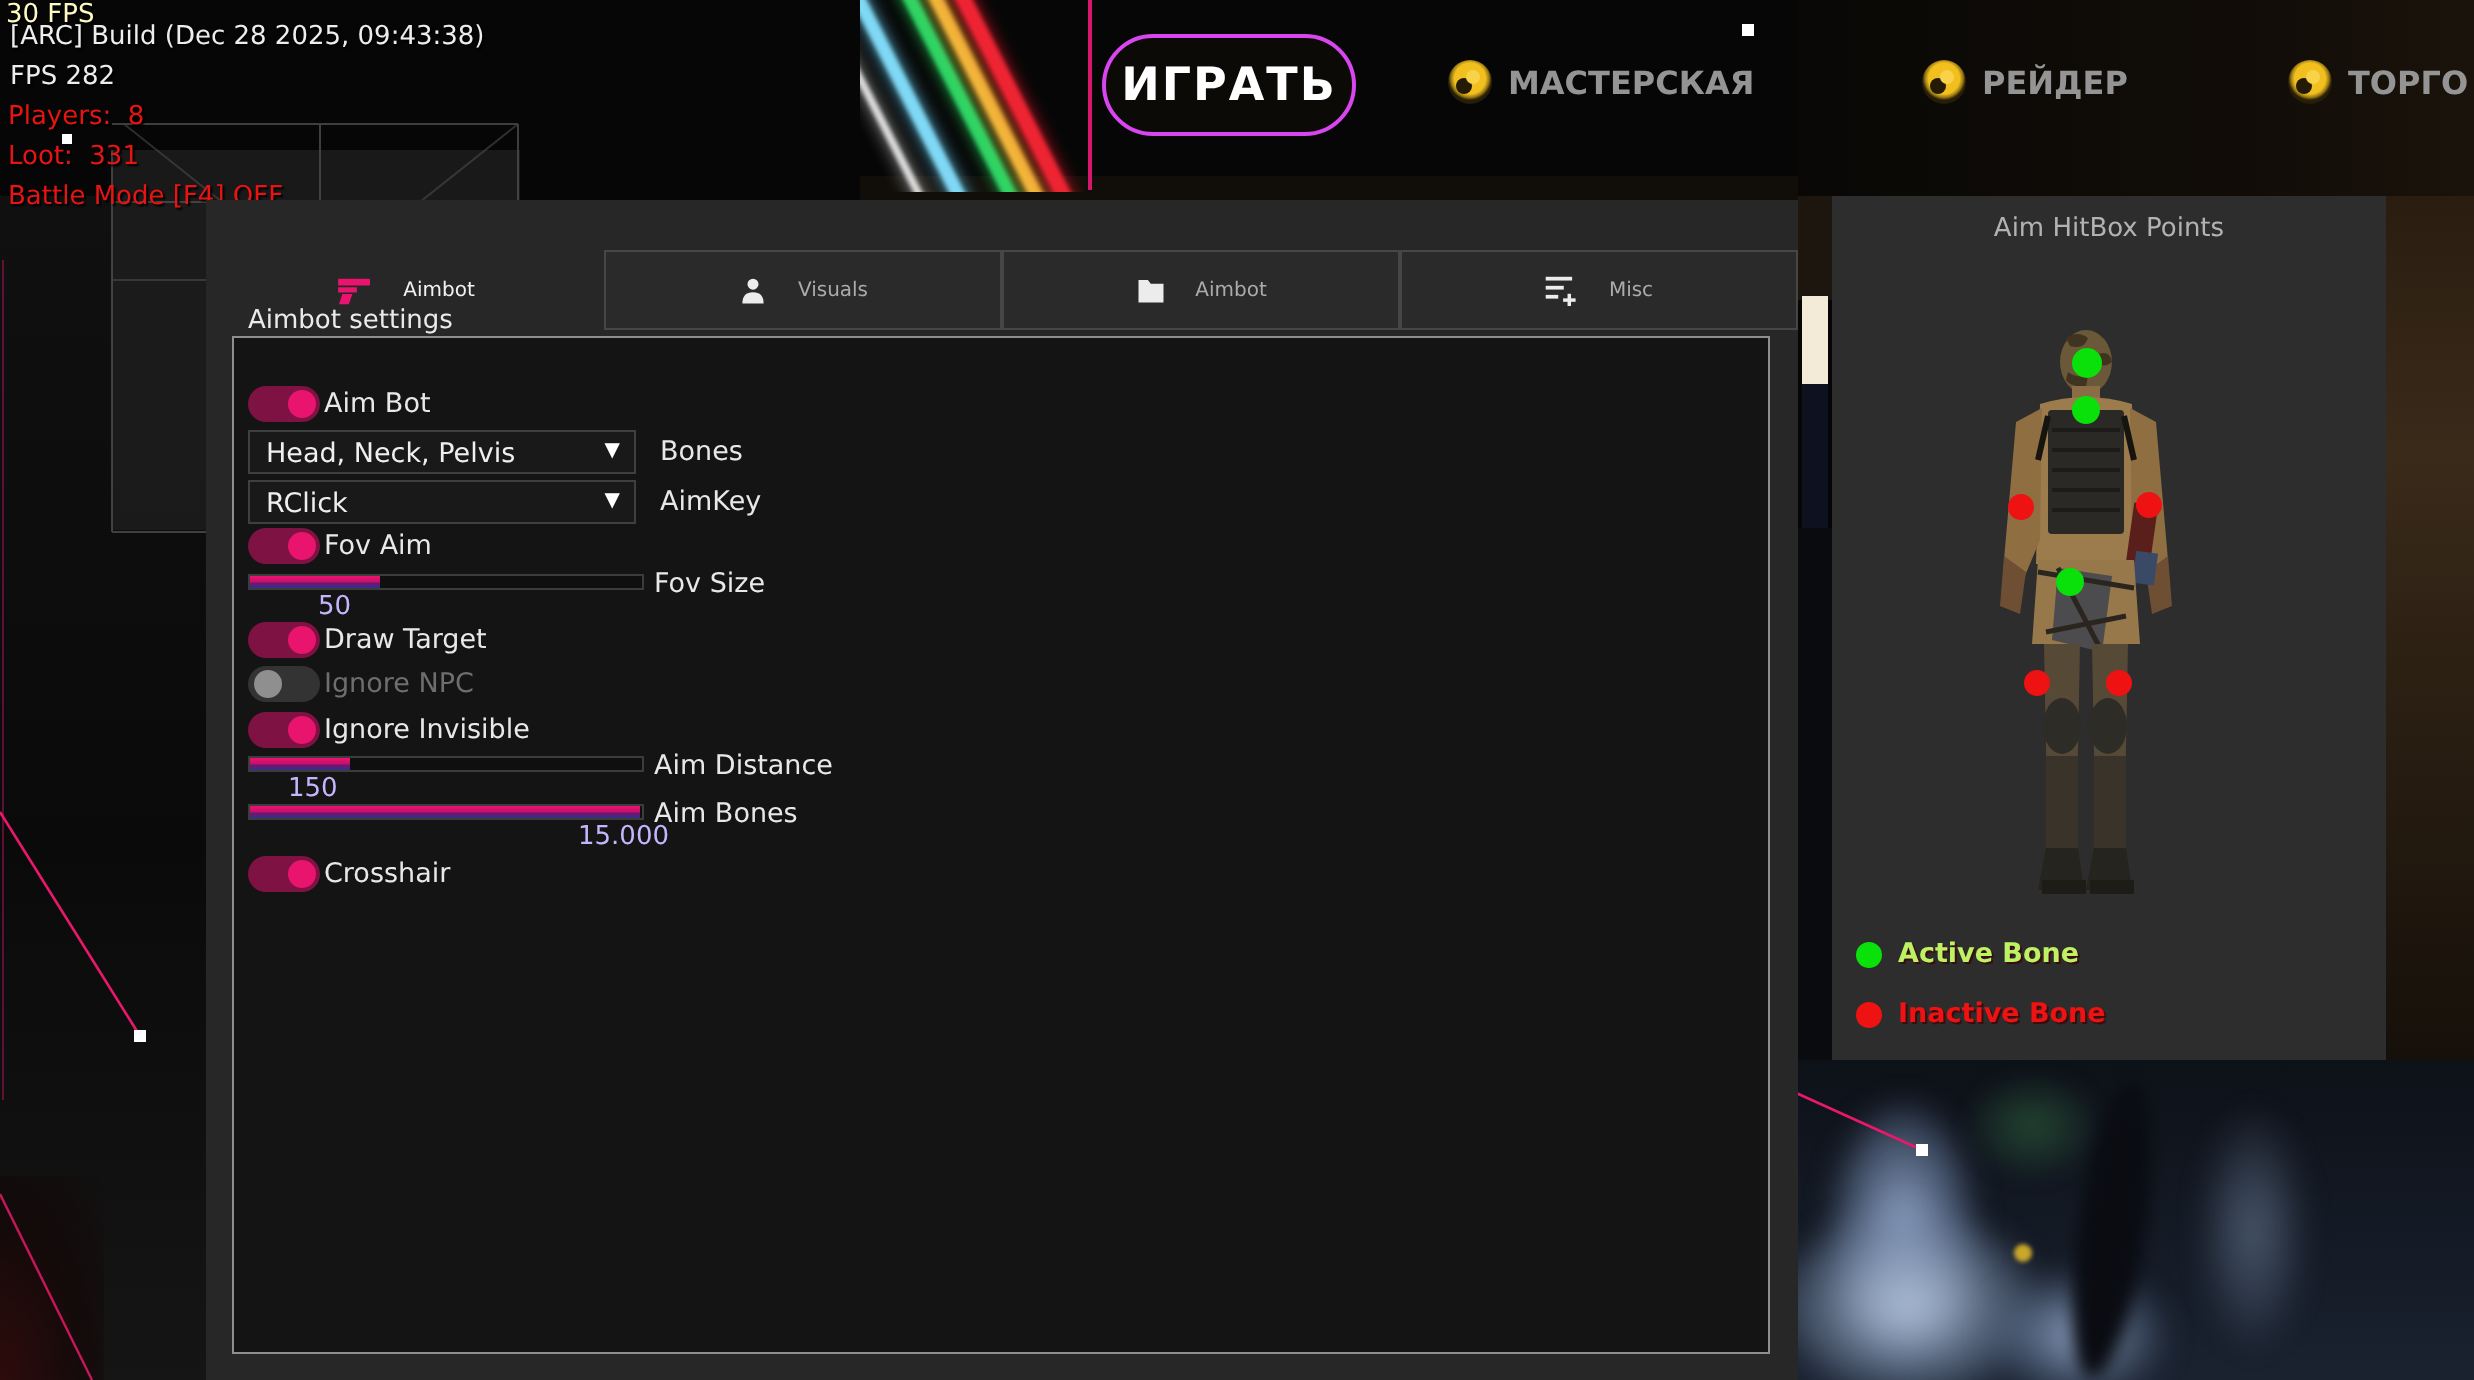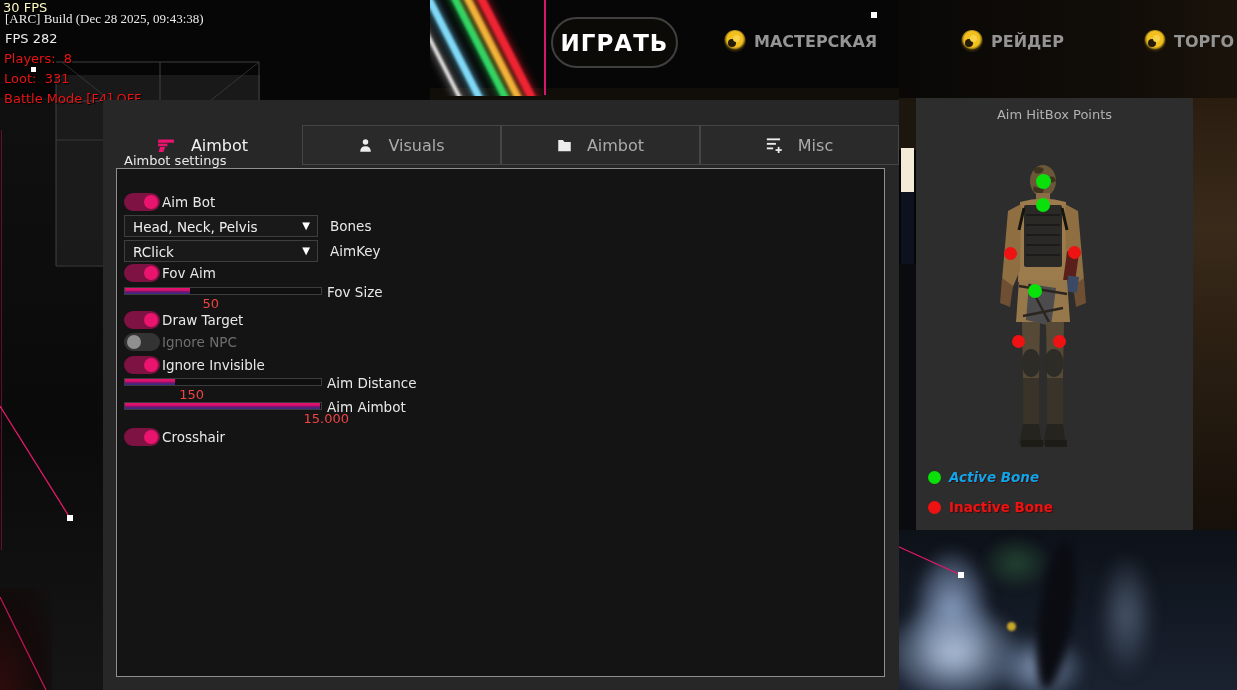--- a/index.html
+++ b/index.html
@@ -28,37 +28,37 @@
   .vline-magenta{left:544px;top:0;width:2px;height:95px;background:#d6176b;}
   .vline-magenta-left{left:1px;top:130px;width:1px;height:420px;background:rgba(214,23,107,.4);}
 
   
   .hud-line{position:absolute;font-size:13px;white-space:pre;text-shadow:1px 1px 1px #000;}
   .hud-green{color:#fef9c3;}
   .hud-white{color:#ededed;}
   .hud-red{color:#e81414;}
 
   
-  .play-btn{left:551px;top:17px;width:127px;height:51px;border:2px solid #404040;border-radius:27px;
+  .play-btn{left:551px;top:17px;width:127px;height:51px;border:2px solid #d946ef;border-radius:27px;
             background:rgba(18,14,9,.55);color:#fff;font-size:23px;font-weight:bold;letter-spacing:1px;
             display:flex;align-items:center;justify-content:center;cursor:pointer;}
   .menu-item{position:absolute;display:flex;align-items:center;gap:8px;cursor:pointer;}
   .menu-label{font-size:16px;font-weight:bold;color:#949494;letter-spacing:0;white-space:nowrap;}
   .coin{position:relative;width:22px;height:22px;border-radius:50%;flex:0 0 22px;
         background:radial-gradient(circle at 50% 42%,#f2c01e 46%,#9a7a14 56%,#2a2008 64%,#171106 100%);}
   .coin::before{content:"";position:absolute;left:4px;top:9px;width:8px;height:8px;border-radius:50%;background:#241a06;}
   .coin::after{content:"";position:absolute;left:9px;top:5px;width:7px;height:7px;border-radius:50%;background:#f8d34a;}
 
   
   .cheat-window{left:103px;top:100px;width:796px;height:590px;background:#272727;z-index:10;}
   .tabbar{position:absolute;left:0;top:25px;width:796px;height:40px;}
   .tab{position:absolute;top:0;height:40px;width:199px;display:flex;align-items:center;justify-content:center;
        gap:15px;cursor:pointer;}
   .tab.boxed{border:1px solid #464646;background:#2a2a2a;}
-  .tab-label{font-size:16px;color:#ababab;}
+  .tab-label{font-size:10px;color:#ababab;}
   .tab.active .tab-label{color:#f2f2f2;}
   .tab svg{display:block;}
 
   .groupbox{position:absolute;left:13px;top:68px;width:769px;height:509px;background:#141414;border:1px solid #8f8f8f;}
   .group-title{position:absolute;left:16px;top:53px;font-size:13px;color:#eaeaea;background:#272727;padding:0 5px;z-index:2;}
 
   .ctl{position:absolute;display:flex;align-items:center;}
   .toggle-row{height:18px;cursor:pointer;}
   .toggle{position:relative;width:36px;height:18px;border-radius:9px;flex:0 0 36px;}
   .toggle-row.on  .toggle{background:#7e1243;}
@@ -72,21 +72,21 @@
   .dd-row{height:22px;cursor:pointer;}
   .dd{position:relative;width:194px;height:22px;background:#191919;border:1px solid #3f3f3f;}
   .dd-value{position:absolute;left:8px;top:3px;font-size:13.5px;color:#efefef;white-space:nowrap;}
   .dd-arrow{position:absolute;right:7px;top:4px;font-size:10px;color:#fff;}
   .side-label{position:absolute;left:206px;top:3px;font-size:13.5px;color:#e8e8e8;white-space:nowrap;}
 
   .slider-row{height:8px;cursor:pointer;}
   .s-track{position:relative;width:198px;height:8px;background:#0f0f0f;border:1px solid #3c3c3c;}
   .s-fill{position:absolute;left:0;top:0;height:100%;
           background:linear-gradient(180deg,#ee1270 0%,#c3116a 48%,#6e1670 62%,#32308a 100%);}
-  .s-val{position:absolute;top:9px;width:60px;text-align:right;font-size:13px;color:#ef4444;}
+  .s-val{position:absolute;top:9px;width:60px;text-align:left;font-size:13px;color:#c4b5fd;}
   .slider-row .side-label{left:203px;top:-3px;}
 
   
   .hitbox-panel{left:916px;top:98px;width:277px;height:432px;background:#2d2d2d;z-index:9;}
   .panel-title{position:absolute;left:0;top:9px;width:100%;text-align:center;font-size:13px;color:#b2b2b2;}
   .model-wrap{position:absolute;left:67px;top:62px;width:120px;height:292px;filter:blur(.3px);}
   .hit-point{position:absolute;border-radius:50%;}
   .legend-row{position:absolute;display:flex;align-items:center;gap:8px;left:12px;}
   .legend-dot{width:13px;height:13px;border-radius:50%;flex:0 0 13px;}
   .legend-label{font-size:13.5px;font-weight:bold;text-shadow:1px 1px 0 rgba(60,10,10,.9);}
@@ -139,21 +139,21 @@
     <line x1="0" y1="406" x2="70" y2="518" stroke="#e8186a" stroke-width="1.3"></line>
     <rect x="67" y="515" width="6" height="6" fill="#ffffff"></rect>
     <line x1="897" y1="546" x2="961" y2="575" stroke="#e8186a" stroke-width="1.3"></line>
     <rect x="958" y="572" width="6" height="6" fill="#ffffff"></rect>
     <line x1="0" y1="597" x2="46" y2="690" stroke="#e8186a" stroke-width="1.2" opacity="0.85"></line>
   </svg>
   <div class="white-dot" style="left:871px;top:12px;width:6px;height:6px;"></div>
   <div class="white-dot" style="left:31px;top:67px;width:5px;height:5px;"></div>
 
   <div class="hud-line hud-green" style="left:3px;top:0;">30 FPS</div>
-  <div class="hud-line hud-white" style="left:5px;top:11px;font-family:Liberation Serif, serif;">[ARC] Build (Dec 28 2025, 09:43:38)</div>
+  <div class="hud-line hud-white" style="left:5px;top:11px;">[ARC] Build (Dec 28 2025, 09:43:38)</div>
   <div class="hud-line hud-white" style="left:5px;top:31px;">FPS 282</div>
   <div class="hud-line hud-red" style="left:4px;top:51px;">Players:  8</div>
   <div class="hud-line hud-red" style="left:4px;top:71px;">Loot:  331</div>
   <div class="hud-line hud-red" style="left:4px;top:91px;">Battle Mode [F4] OFF</div>
 
   <div class="abs play-btn">ИГРАТЬ</div>
   <div class="menu-item" style="left:724px;top:30px;">
     <span class="coin"></span>
     <span class="menu-label">МАСТЕРСКАЯ</span>
   </div>
@@ -269,21 +269,21 @@
         </span>
       <span class="s-val" style="left: 20px;">150</span>
       <span class="side-label">Aim Distance</span>
     </div>
 
     <div class="ctl slider-row" style="left:21px;top:302px;">
       <span class="s-track">
           <span class="s-fill" style="width: 195px;"></span>
         </span>
       <span class="s-val" style="left: 165px;">15.000</span>
-      <span class="side-label">Aim Aimbot</span>
+      <span class="side-label">Aim Bones</span>
     </div>
 
     <div class="ctl toggle-row on" style="left:21px;top:328px;">
       <span class="toggle">
           <span class="knob"></span>
         </span>
       <span class="toggle-label">Crosshair</span>
     </div>
   </div>
 
@@ -334,21 +334,21 @@
         <div class="hit-point" style="left: 120px; top: 100px; width: 14px; height: 14px; background: rgb(10, 224, 10);"></div>
         <div class="hit-point" style="left: 87.5px; top: 148.5px; width: 13px; height: 13px; background: rgb(238, 18, 18);"></div>
         <div class="hit-point" style="left: 151.5px; top: 147.5px; width: 13px; height: 13px; background: rgb(238, 18, 18);"></div>
         <div class="hit-point" style="left: 112px; top: 186px; width: 14px; height: 14px; background: rgb(10, 224, 10);"></div>
         <div class="hit-point" style="left: 95.5px; top: 236.5px; width: 13px; height: 13px; background: rgb(238, 18, 18);"></div>
         <div class="hit-point" style="left: 136.5px; top: 236.5px; width: 13px; height: 13px; background: rgb(238, 18, 18);"></div>
       </div>
 
     <div class="legend-row" style="top:371px;">
       <span class="legend-dot" style="background: rgb(10, 224, 10);"></span>
-      <span class="legend-label" style="color: #0ea5e9; font-style: italic;">Active Bone</span>
+      <span class="legend-label" style="color: #bef264;">Active Bone</span>
     </div>
     <div class="legend-row" style="top:401px;">
       <span class="legend-dot" style="background: rgb(238, 18, 18);"></span>
       <span class="legend-label" style="color: rgb(238, 18, 18);">Inactive Bone</span>
     </div>
   </div>
 
 </div>
 
 </body></html>

